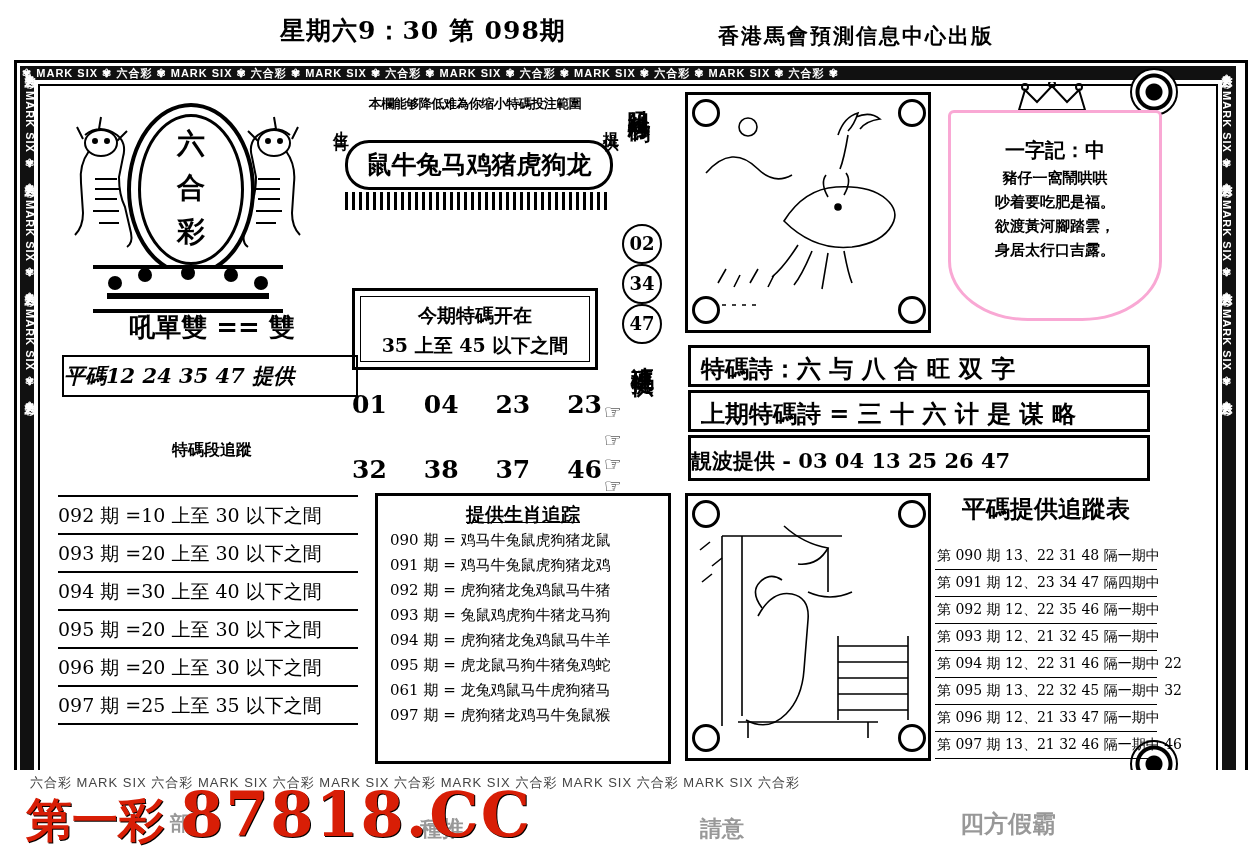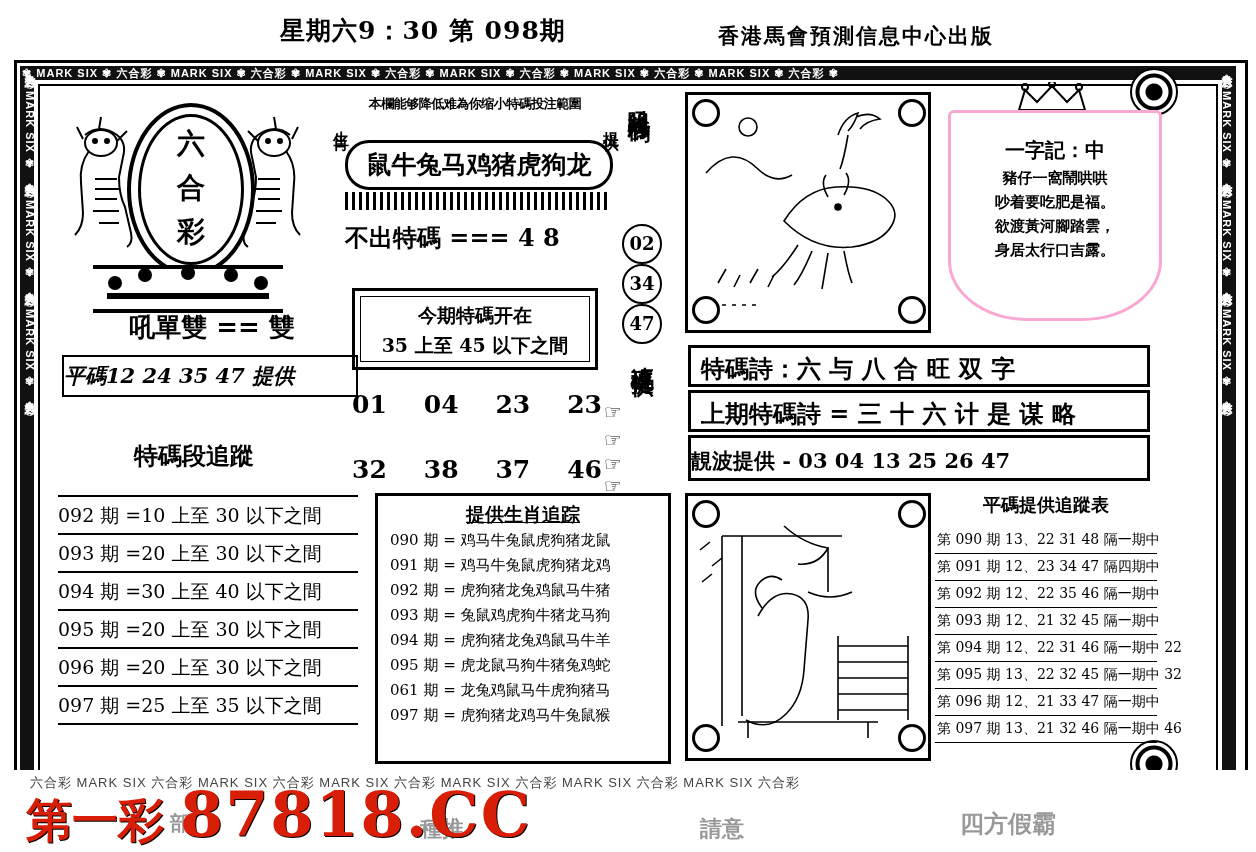--- a/index.html
+++ b/index.html
@@ -96,22 +96,22 @@
     font-family:"DejaVu Serif","Liberation Serif",serif;
   }
   .pingma-box{
     position:absolute;left:62px;top:355px;width:292px;height:38px;
     border:2px solid #000;
     line-height:38px;
     font-size:21px;font-style:italic;font-weight:bold;
     font-family:"DejaVu Serif","Liberation Serif",serif;
   }
   .left-sec-title{
-    position:absolute;left:48px;top:440px;width:292px;
-    text-align:center;font-size:24px;font-weight:bold;
+    position:absolute;left:66px;top:440px;width:292px;
+    text-align:center;font-size:16px;font-weight:bold;
     font-family:"DejaVu Serif","Liberation Serif",serif;
   }
   .track-list{
     position:absolute;left:58px;top:495px;width:300px;
   }
   .track-row{
     height:36px;line-height:36px;
     border-bottom:2px solid #000;
     font-size:19px;
     font-family:"DejaVu Serif","Liberation Serif",serif;
@@ -253,23 +253,23 @@
     font-weight:bold;
   }
   .bar1{left:688px;top:345px;width:462px;height:42px;font-size:24px;line-height:42px;padding-left:10px;box-sizing:border-box;}
   .bar2{left:688px;top:390px;width:462px;height:42px;font-size:24px;line-height:42px;padding-left:10px;box-sizing:border-box;}
   .bar3{left:688px;top:435px;width:462px;height:46px;font-size:21px;line-height:46px;padding-left:0;box-sizing:border-box;}
 
   .pm-table{
     position:absolute;left:935px;top:493px;width:222px;
   }
   .pm-title{
-    text-align:center;font-size:18px;font-weight:bold;
-    font-family:"DejaVu Serif","Liberation Serif",serif;
-    margin-bottom:10px;
+    text-align:center;font-size:24px;font-weight:bold;
+    font-family:"DejaVu Serif","Liberation Serif",serif;
+    margin-bottom:18px;
   }
   .pm-row{
     font-size:14px;border-bottom:1px solid #000;
     padding:4px 2px;white-space:nowrap;
     font-family:"DejaVu Serif","Liberation Serif",serif;
   }
   .pm-row:first-of-type{border-top:1px solid #000;}
 
   
   .bottom-noise{
@@ -370,21 +370,20 @@
     <div class="track-row">095 期 =20 上至 30 以下之間</div>
     <div class="track-row">096 期 =20 上至 30 以下之間</div>
     <div class="track-row">097 期 =25 上至 35 以下之間</div>
   </div>
 
   <div class="mid-note">本欄能够降低难為你缩小特碼投注範圍</div>
   <div class="side-v sv-left">生肖</div>
   <div class="side-v sv-right">提供</div>
   <div class="zodiac-oval">鼠牛兔马鸡猪虎狗龙</div>
   <div class="wave-bar"></div>
-  <div class="nospecial">不出特碼 ===   4   8</div>
 
   <div class="range-box">
     <div class="inner">
       <div class="l1">今期特碼开在</div>
       <div class="l2">35 上至 45 以下之間</div>
     </div>
   </div>
 
   <div class="numrow numrow-a">
     <span>01</span>

